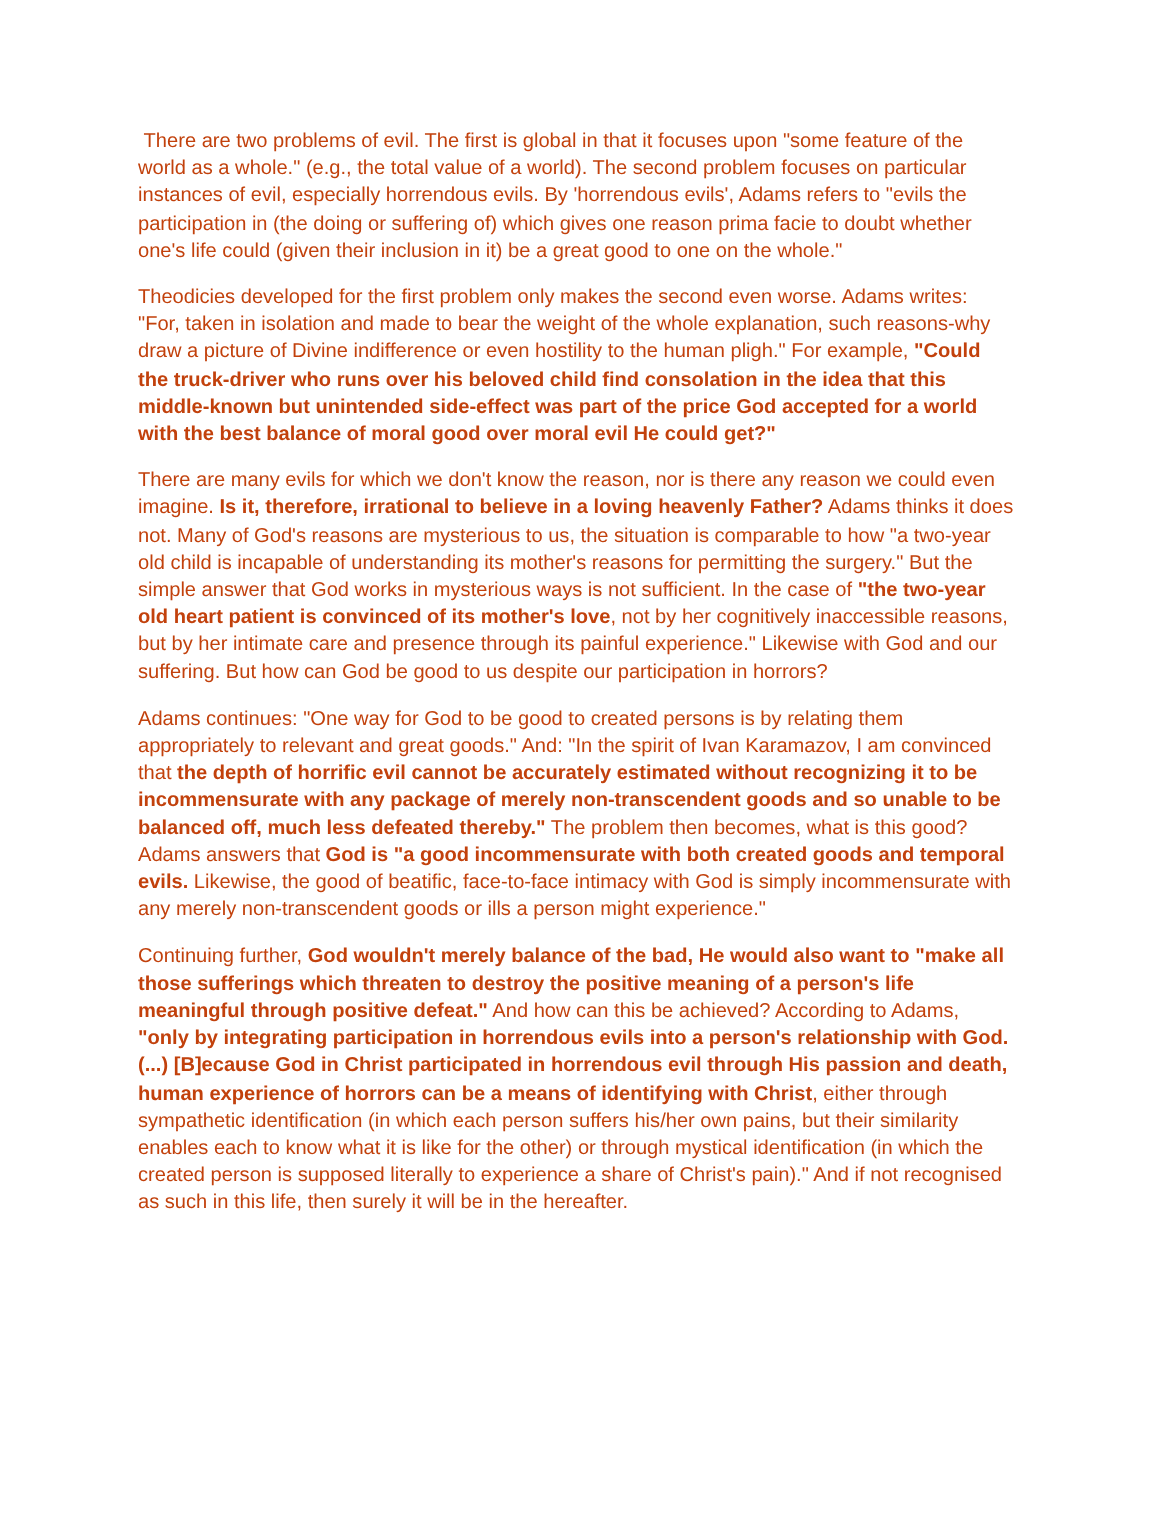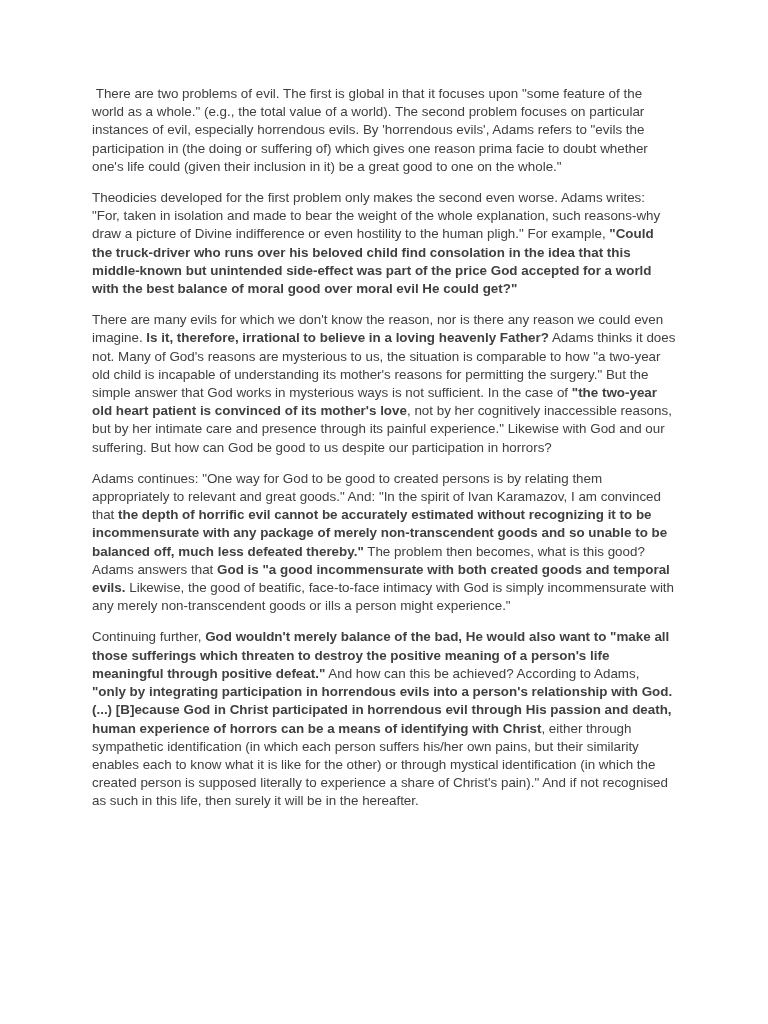--- a/index.html
+++ b/index.html
@@ -23,21 +23,21 @@
     background: #ffffff;
   }
   .doc-body {
     position: absolute;
     left: 92px;
     top: 85px;
     width: 584px;
     font-family: "Liberation Sans", sans-serif;
     font-size: 13.4px;
     line-height: 18.2px;
-    color: #404040;
+    color: #c2410c;
     -webkit-font-smoothing: antialiased;
   }
   .para {
     margin: 0 0 13px 0;
     white-space: pre-wrap;
   }
   .para b {
     font-weight: 700;
   }
 </style>

